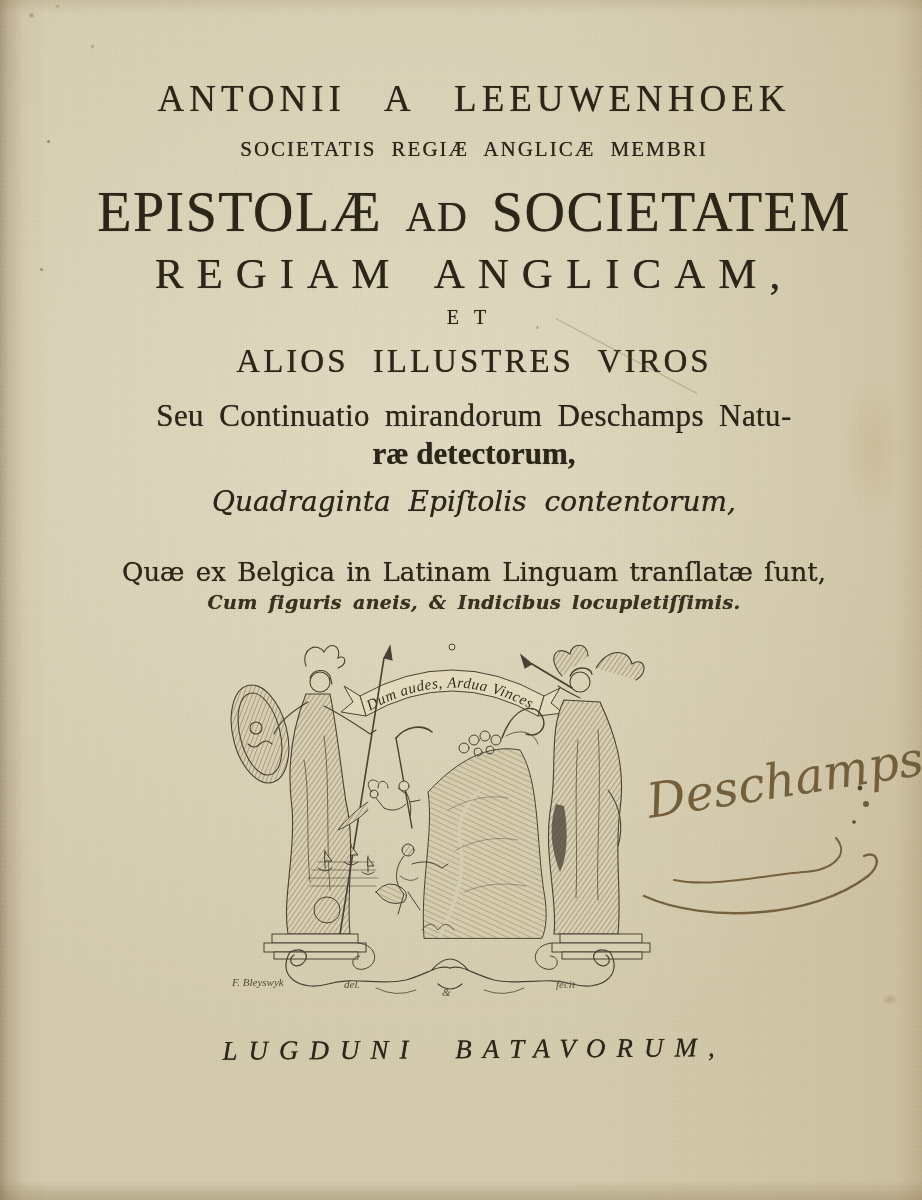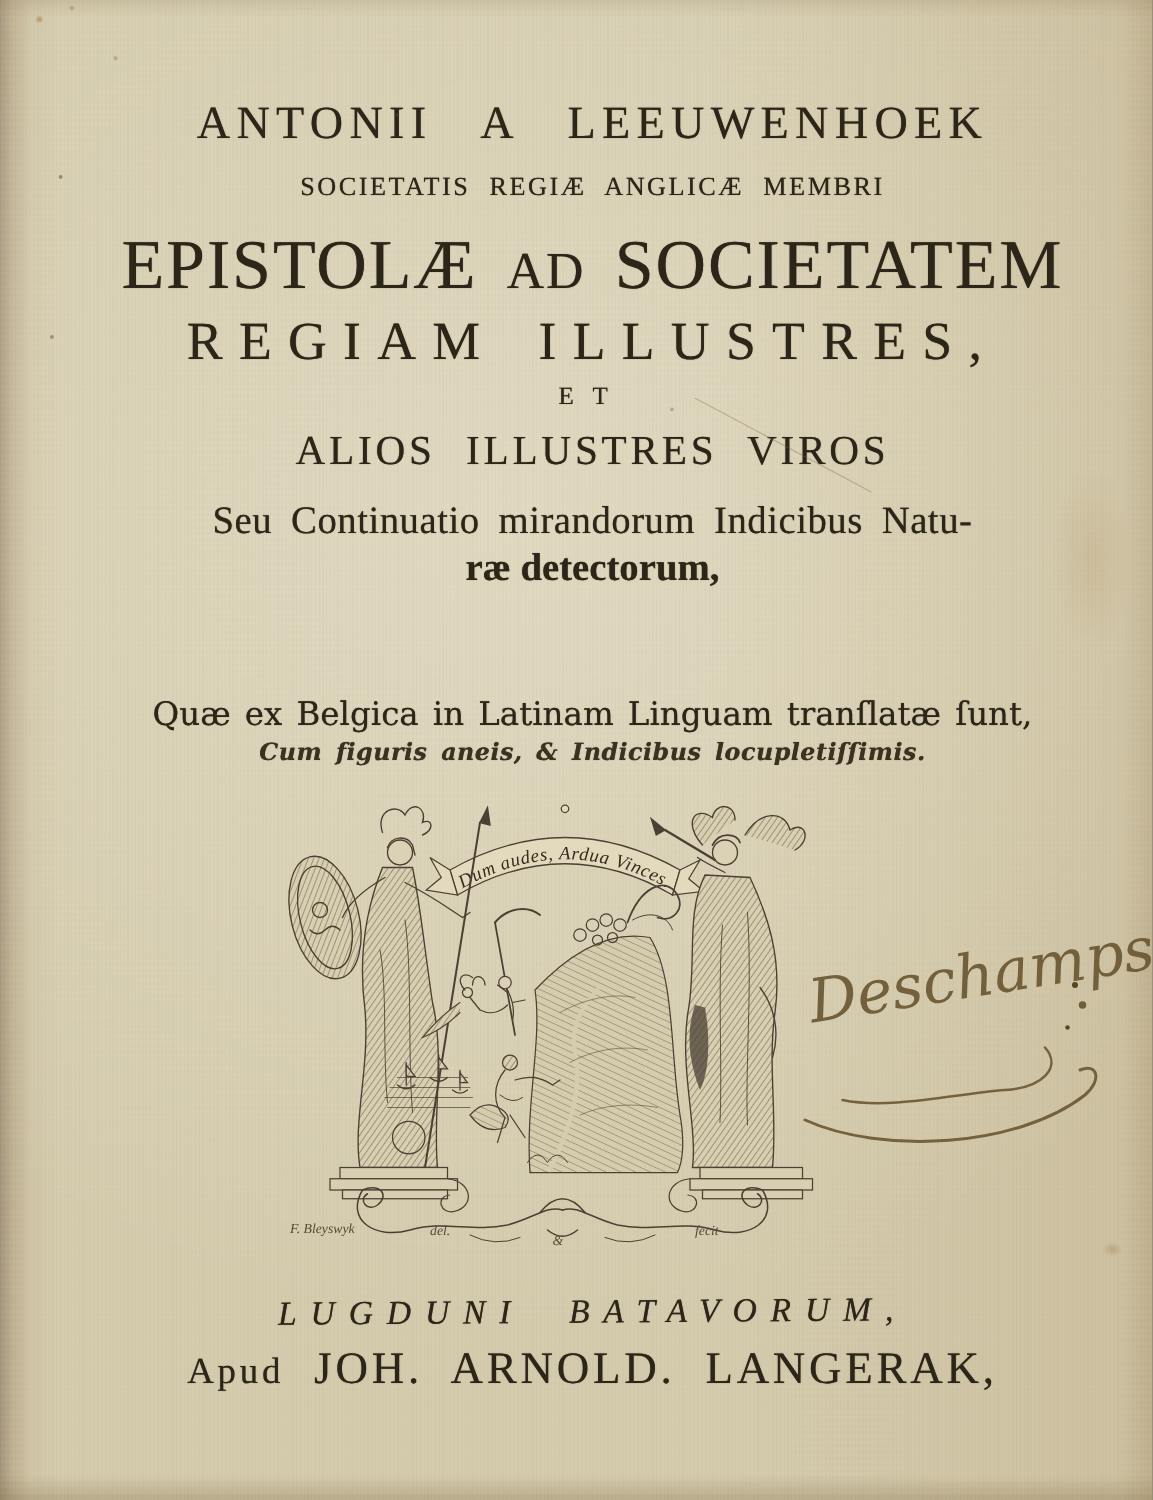--- a/index.html
+++ b/index.html
@@ -55,26 +55,27 @@
 </style>
 </head>
 <body>
 
 <div class="page">
 
   <div class="tline l-author">ANTONII A LEEUWENHOEK</div>
   <div class="tline l-member">SOCIETATIS REGIÆ ANGLICÆ MEMBRI</div>
 
   <div class="tline l-title1"><span>EPISTOLÆ</span> <span class="ad">AD</span> <span>SOCIETATEM</span></div>
-  <div class="tline l-title2">REGIAM ILLUSTRES,</div>
+  <div class="tline l-title2">REGIAM ANGLICAM,</div>
   <div class="tline l-et">ET</div>
   <div class="tline l-alios">ALIOS ILLUSTRES VIROS</div>
 
-  <div class="tline l-cont1">Seu Continuatio mirandorum Indicibus Natu-</div>
+  <div class="tline l-cont1">Seu Continuatio mirandorum Deschamps Natu-</div>
   <div class="tline l-cont2">ræ detectorum,</div>
+  <div class="tline l-epist">Quadraginta Epiſtolis contentorum,</div>
   <div class="tline l-trans">Quæ ex Belgica in Latinam Linguam tranſlatæ ſunt,</div>
   <div class="tline l-figs">Cum figuris aneis, &amp; Indicibus locupletiſſimis.</div>
 
   <svg class="vignette" viewBox="0 0 448 366">
     <defs>
       <pattern id="ht" width="4" height="4" patternUnits="userSpaceOnUse" patternTransform="rotate(35)">
         <rect width="4" height="4" fill="#d8cfb2"></rect>
         <line x1="0" y1="0" x2="0" y2="4" stroke="#6e6046" stroke-width="0.9"></line>
       </pattern>
       <pattern id="ht2" width="5" height="5" patternUnits="userSpaceOnUse" patternTransform="rotate(115)">
@@ -195,21 +196,20 @@
       <path d="M208,108 C222,124 206,140 176,142 C136,145 84,158 46,150" stroke-width="2"></path>
       <path d="M16,166 C78,194 186,188 240,146 C254,134 250,120 236,126" stroke-width="2.4"></path>
     </g>
     <text x="22" y="88" transform="rotate(-9 22 88)" font-family="DejaVu Serif, serif" font-style="italic" font-size="48" fill="#6b5732" opacity="0.92">Deschamps</text>
     <circle cx="232" cy="58" r="2.4" fill="#55461f"></circle>
     <circle cx="238" cy="74" r="3" fill="#55461f" opacity="0.8"></circle>
     <circle cx="226" cy="92" r="1.8" fill="#55461f"></circle>
   </svg>
 
   <div class="tline l-place">LUGDUNI BATAVORUM,</div>
-  <div class="tline l-pub"><span class="apud">Apud</span> <span>JOH. ARNOLD. LANGERAK,</span></div>
 
   <div class="stain s1"></div>
   <div class="stain s2"></div>
   <div class="stain s3"></div>
   <div class="stain s4"></div>
   <div class="stain s5"></div>
   <div class="stain s6"></div>
   <div class="stain s7"></div>
   <div class="stain s8"></div>
   <div class="stain s9"></div>

